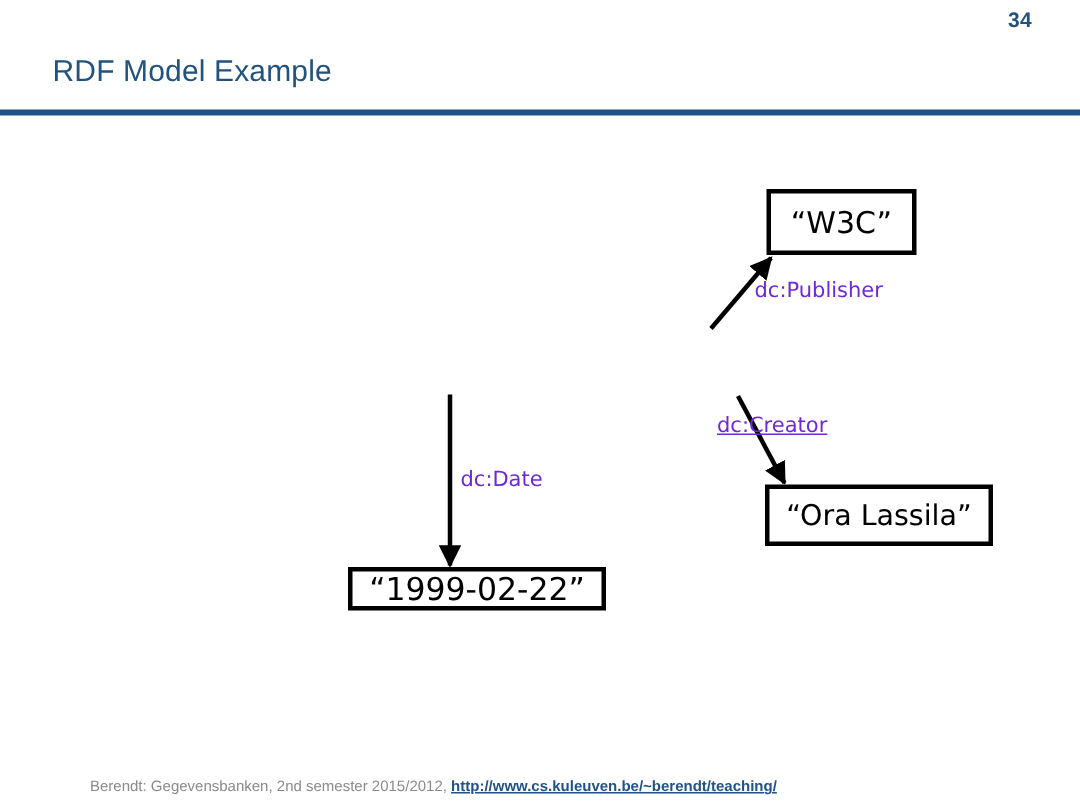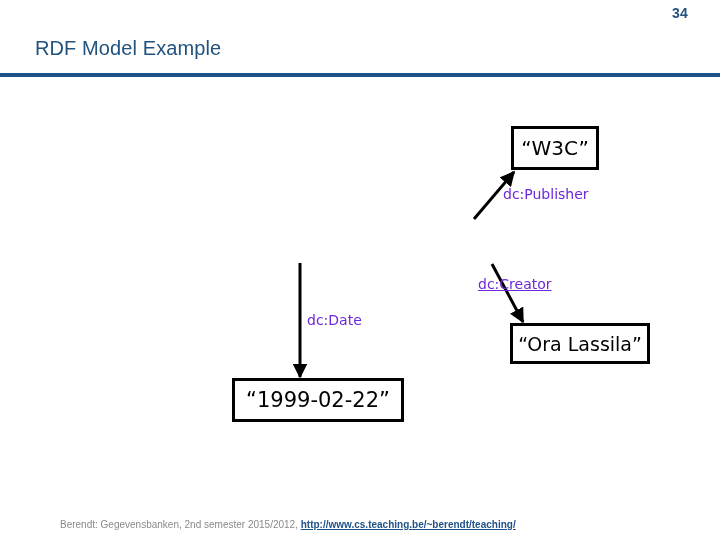--- a/index.html
+++ b/index.html
@@ -73,46 +73,46 @@
     align-items: center;
     justify-content: center;
     color: #000000;
     font-family: "DejaVu Sans", sans-serif;
     white-space: nowrap;
   }
 
   #node-w3c {
     left: 511px;
     top: 126px;
-    width: 88px;
+    width: 100px;
     height: 44px;
     font-size: 20px;
   }
 
   #node-url {
     left: 53px;
     top: 218px;
     width: 474px;
     height: 45px;
     font-size: 22px;
   }
 
   #node-creator-value {
     left: 510px;
     top: 323px;
-    width: 140px;
+    width: 152px;
     height: 41px;
     font-size: 19px;
   }
 
   #node-date-value {
     left: 232px;
     top: 378px;
     width: 172px;
-    height: 44px;
+    height: 29px;
     font-size: 21px;
   }
 
   .edge-label {
     position: absolute;
     color: #6d28d9;
     font-family: "DejaVu Sans", sans-serif;
     font-size: 14px;
     white-space: nowrap;
   }
@@ -180,15 +180,15 @@
   <div class="node-box" id="node-creator-value">“Ora Lassila”</div>
 
   <div class="node-box" id="node-date-value">“1999-02-22”</div>
 
   <div class="edge-label" id="label-publisher">dc:Publisher</div>
 
   <div class="edge-label" id="label-creator">dc:Creator</div>
 
   <div class="edge-label" id="label-date">dc:Date</div>
 
-  <div id="footer"><span>Berendt: Gegevensbanken, 2nd semester 2015/2012, </span><a id="footer-link" href="#">http://www.cs.teaching.be/~berendt/teaching/</a></div>
+  <div id="footer"><span>Berendt: Gegevensbanken, 2nd semester 2015/2012, </span><a id="footer-link" href="#">http://www.cs.kuleuven.be/~berendt/teaching/</a></div>
 
 </div>
 
 </body></html>

